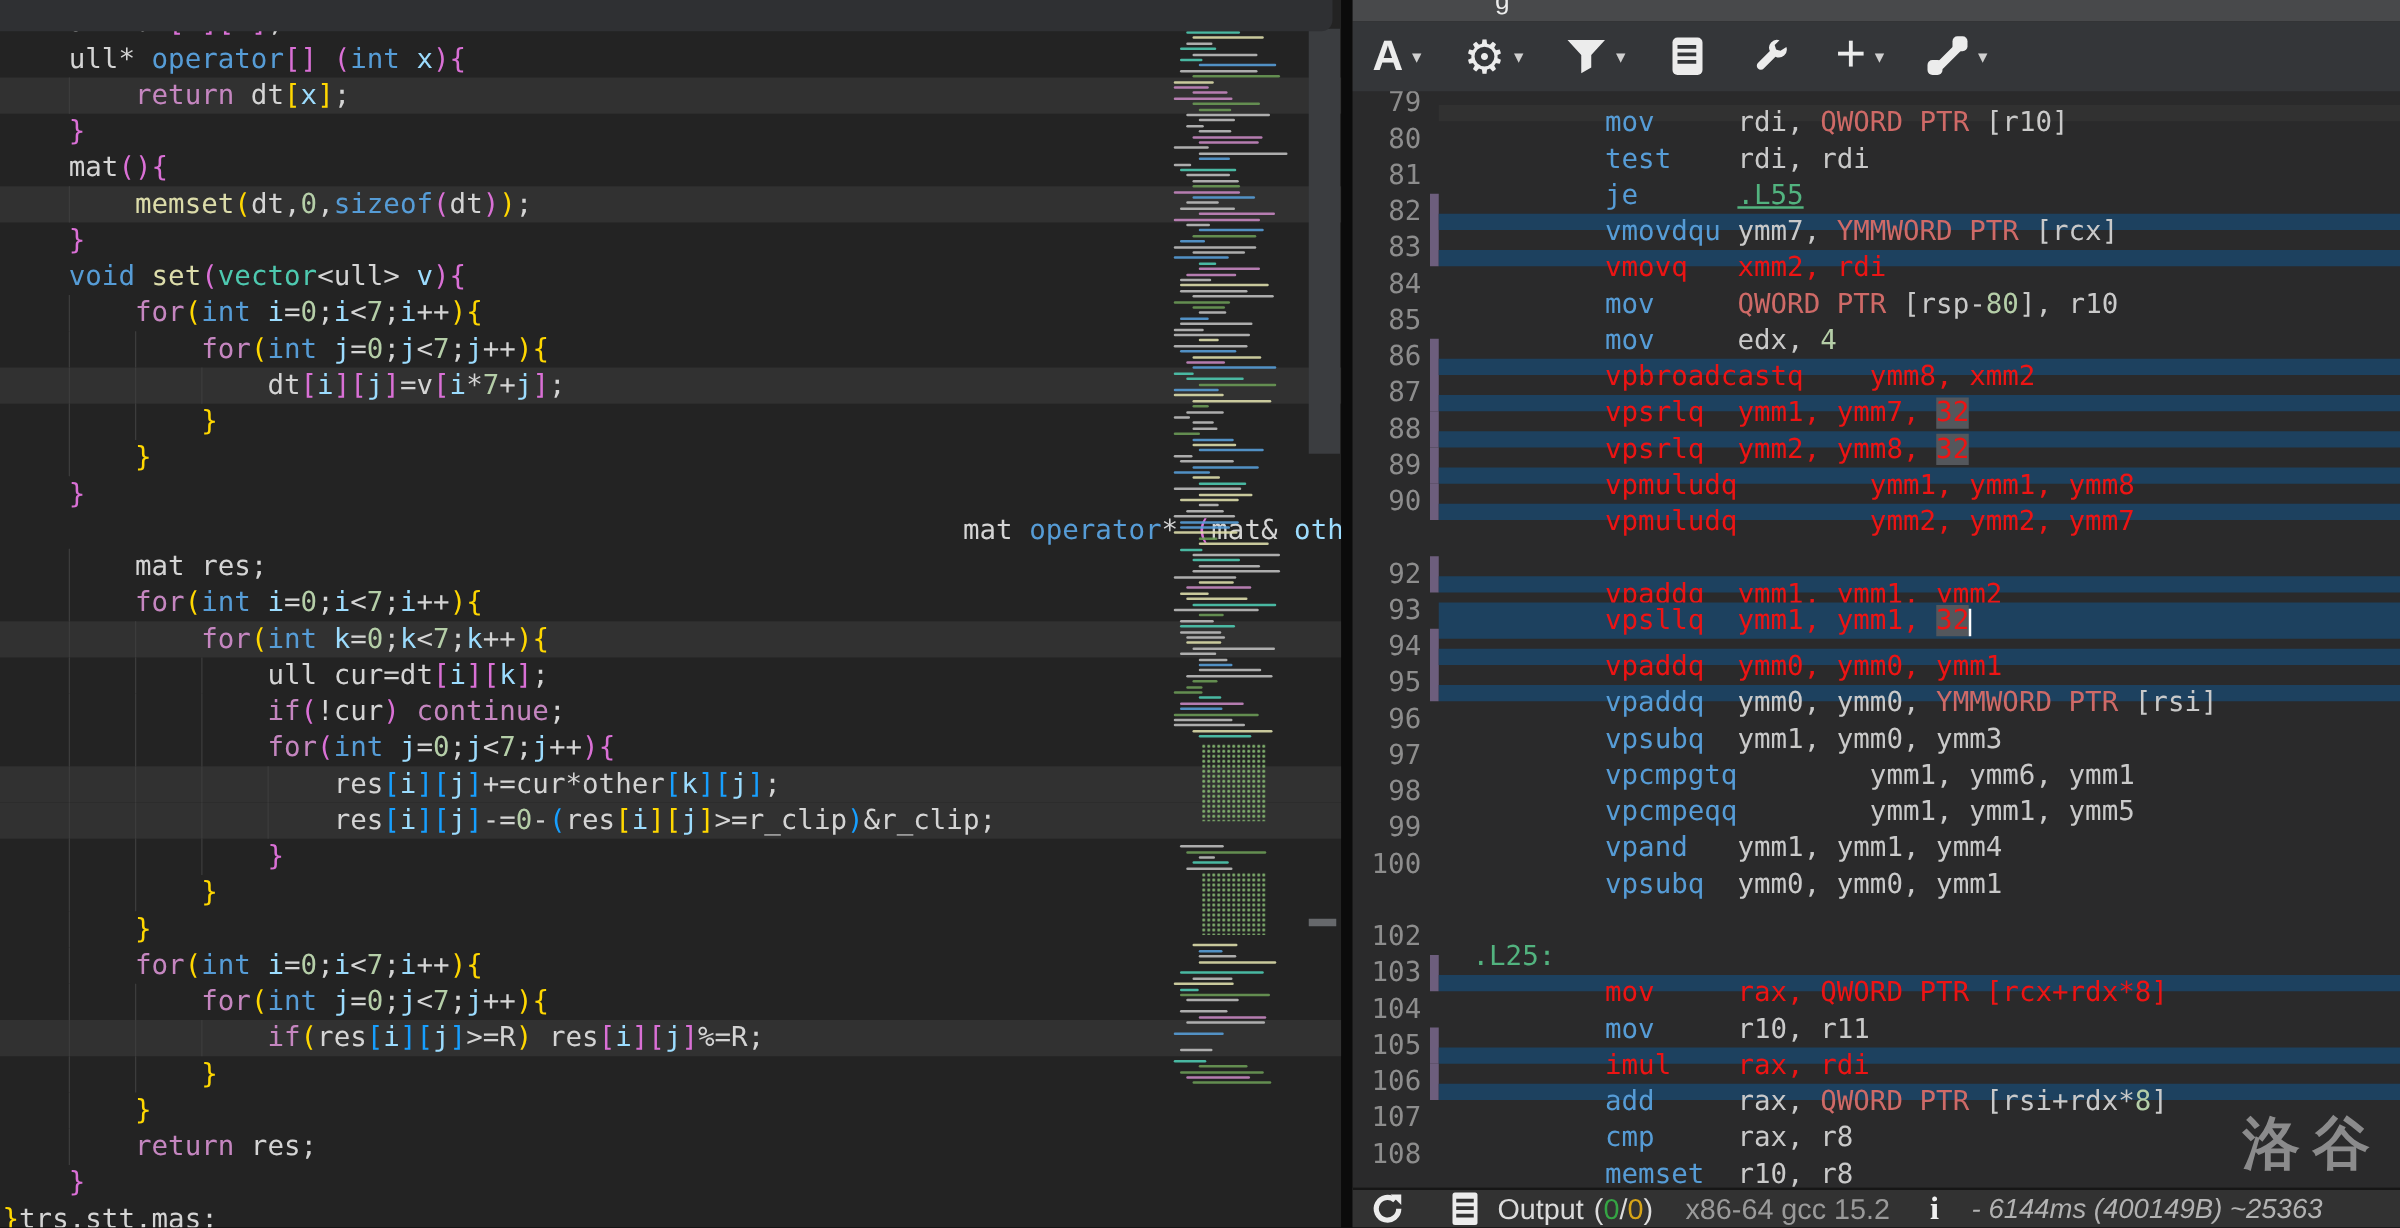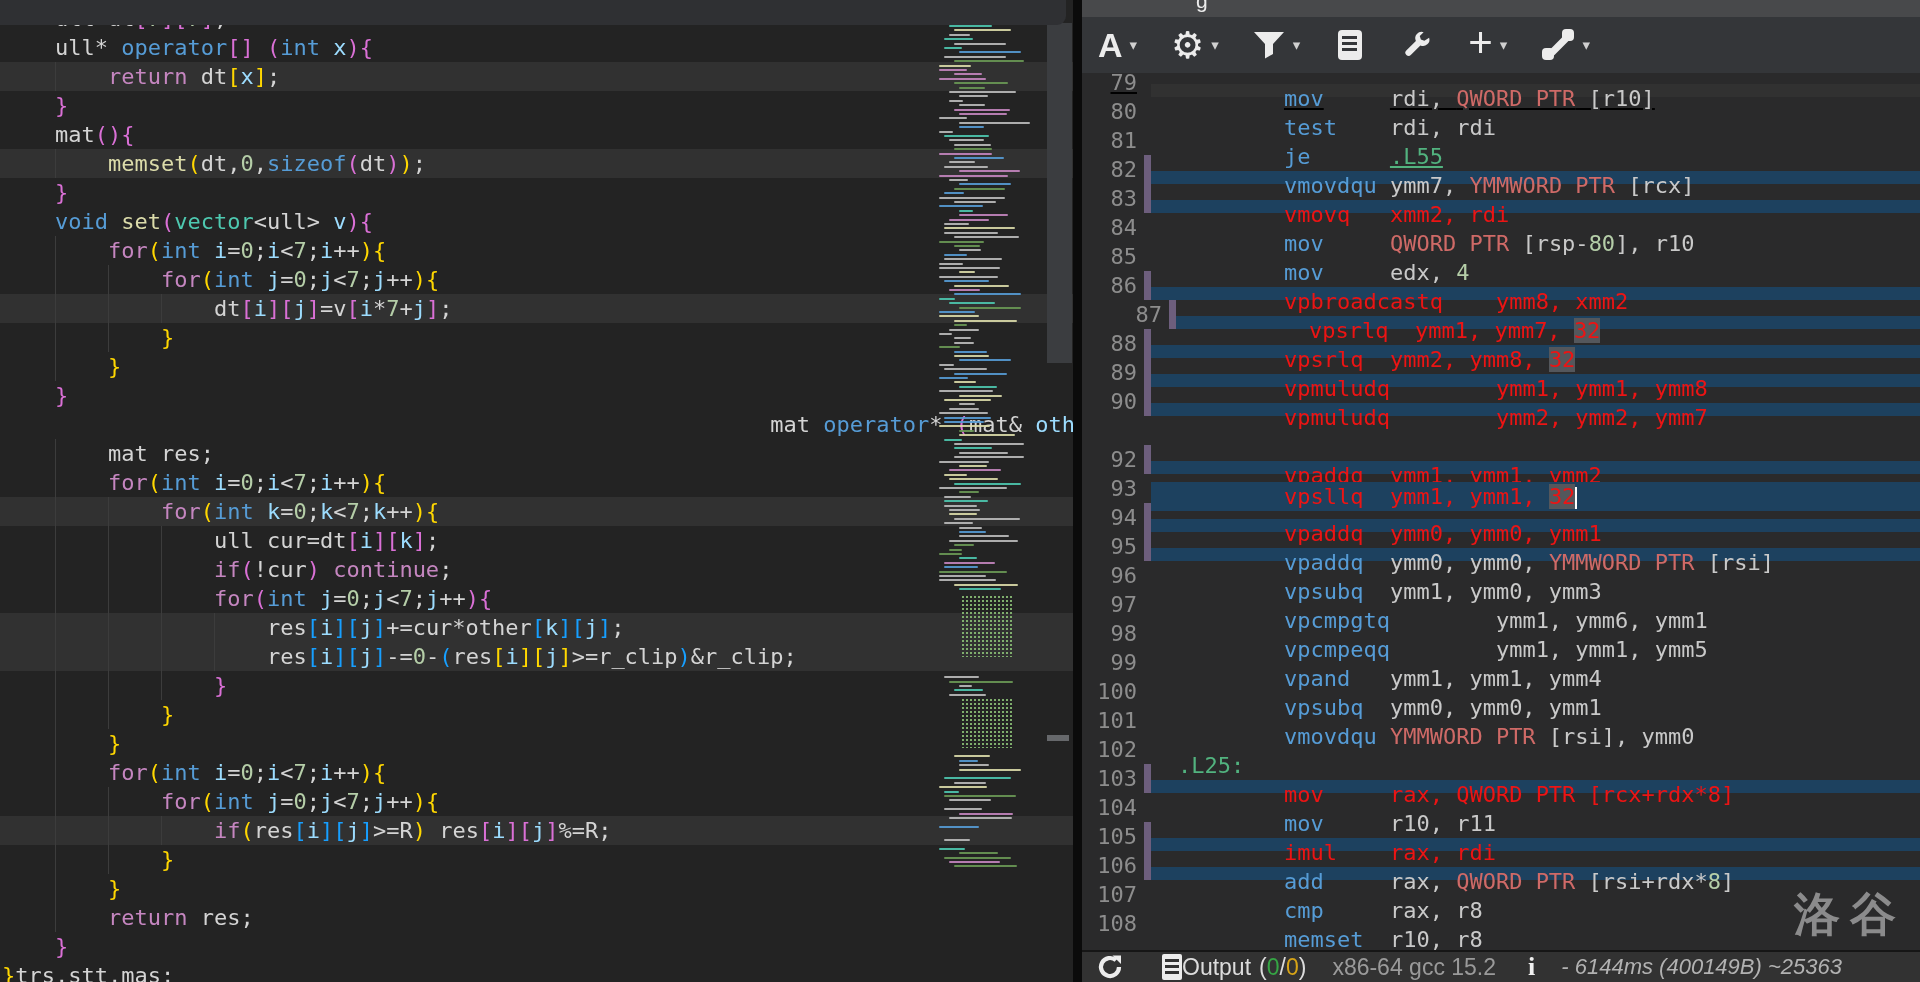--- a/index.html
+++ b/index.html
@@ -73,21 +73,21 @@
   #watermark{position:absolute;right:14px;bottom:36px;font:bold 46px "Liberation Sans",sans-serif;
     letter-spacing:10px;color:#9d9d9d;opacity:.85;z-index:4;}
 
   
   #status-bar{position:absolute;left:0;bottom:0;width:838px;height:32px;background:#323232;
     border-top:2px solid #161616;display:flex;align-items:center;white-space:nowrap;overflow:hidden;z-index:6;}
   #status-bar .refresh{margin-left:14px;flex:none;cursor:pointer;}
   .outdoc{position:relative;width:20px;height:26px;background:#ececec;border-radius:2px;margin-left:38px;}
   .outdoc i{position:absolute;left:3px;width:14px;height:3px;background:#323232;}
   #output-btn{display:flex;align-items:center;cursor:pointer;}
-  #output-btn .olabel{font-size:23px;color:#dcdcdc;}
+  #output-btn .olabel{margin-left:16px;font-size:23px;color:#dcdcdc;}
   .cnt{font-size:23px;color:#dcdcdc;}
   .cnt.ok{color:#35a544;} .cnt.warn{color:#d7a417;}
   #compiler-name{margin-left:26px;font-size:23px;color:#9a9a9a;}
   #info-i{margin-left:32px;font:bold 26px "Liberation Serif",serif;color:#f0f0f0;}
   #compile-info{margin-left:26px;font-style:italic;font-size:22px;color:#b2b2b2;}
 </style>
 </head>
 <body>
 
 <div id="stage">
@@ -452,21 +452,21 @@
         <span class="linkicon">
             <span class="bar"></span>
             <span class="k1"></span>
             <span class="k2"></span>
           </span>
         <span class="caret">▾</span>
       </div>
     </div>
 
     <div id="asm-rows">
-        <div class="arow dim" style="top: 68px; text-decoration: underline;">
+        <div class="arow dim" style="top: 68px;">
           <span class="lnum">79</span>
           <span class="gmark"></span>
           <pre class="acode"><span class="a-op">	mov</span><span>	rdi, </span><span class="a-ptr">QWORD PTR</span><span> [r10]</span></pre>
         </div>
         <div class="arow" style="top: 97px;">
           <span class="lnum">80</span>
           <span class="gmark"></span>
           <pre class="acode"><span class="a-op">	test</span><span>	rdi, rdi</span></pre>
         </div>
         <div class="arow" style="top: 126px;">
@@ -492,21 +492,21 @@
         <div class="arow" style="top: 242px;">
           <span class="lnum">85</span>
           <span class="gmark"></span>
           <pre class="acode"><span class="a-op">	mov</span><span>	edx, </span><span class="a-num">4</span></pre>
         </div>
         <div class="arow hl red mark" style="top: 271px;">
           <span class="lnum">86</span>
           <span class="gmark"></span>
           <pre class="acode"><span class="a-op">	vpbroadcastq</span><span>	ymm8, xmm2</span></pre>
         </div>
-        <div class="arow hl red mark" style="top: 300px; padding-left: 25px;">
+        <div class="arow hl red mark" style="top: 300px;">
           <span class="lnum">87</span>
           <span class="gmark"></span>
           <pre class="acode"><span class="a-op">	vpsrlq</span><span>	ymm1, ymm7, </span><span class="a-box">32</span></pre>
         </div>
         <div class="arow hl red mark" style="top: 329px;">
           <span class="lnum">88</span>
           <span class="gmark"></span>
           <pre class="acode"><span class="a-op">	vpsrlq</span><span>	ymm2, ymm8, </span><span class="a-box">32</span></pre>
         </div>
         <div class="arow hl red mark" style="top: 358px;">
@@ -556,25 +556,20 @@
         </div>
         <div class="arow" style="top: 648px;">
           <span class="lnum">99</span>
           <span class="gmark"></span>
           <pre class="acode"><span class="a-op">	vpand</span><span>	ymm1, ymm1, ymm4</span></pre>
         </div>
         <div class="arow" style="top: 677px;">
           <span class="lnum">100</span>
           <span class="gmark"></span>
           <pre class="acode"><span class="a-op">	vpsubq</span><span>	ymm0, ymm0, ymm1</span></pre>
-        </div>
-        <div class="arow" style="top: 706px;">
-          <span class="lnum">101</span>
-          <span class="gmark"></span>
-          <pre class="acode"><span class="a-op">	vmovdqu</span><span>	</span><span class="a-ptr">YMMWORD PTR</span><span> [rsi], ymm0</span></pre>
         </div>
         <div class="arow" style="top: 735px;">
           <span class="lnum">102</span>
           <span class="gmark"></span>
           <pre class="acode"><span class="a-lbl2">.L25:</span></pre>
         </div>
         <div class="arow hl red mark" style="top: 764px;">
           <span class="lnum">103</span>
           <span class="gmark"></span>
           <pre class="acode"><span class="a-op">	mov</span><span>	rax, </span><span class="a-ptr">QWORD PTR</span><span> [rcx+rdx*8]</span></pre>

